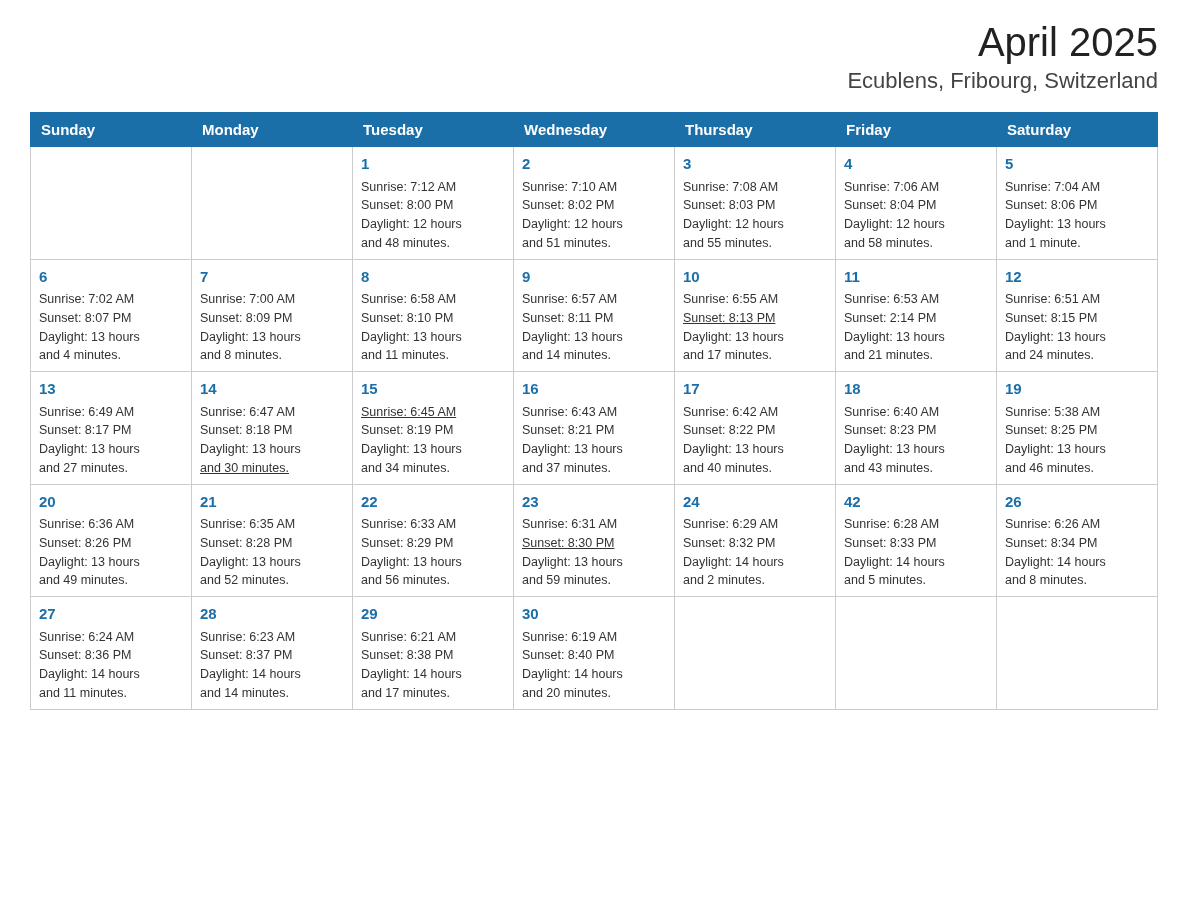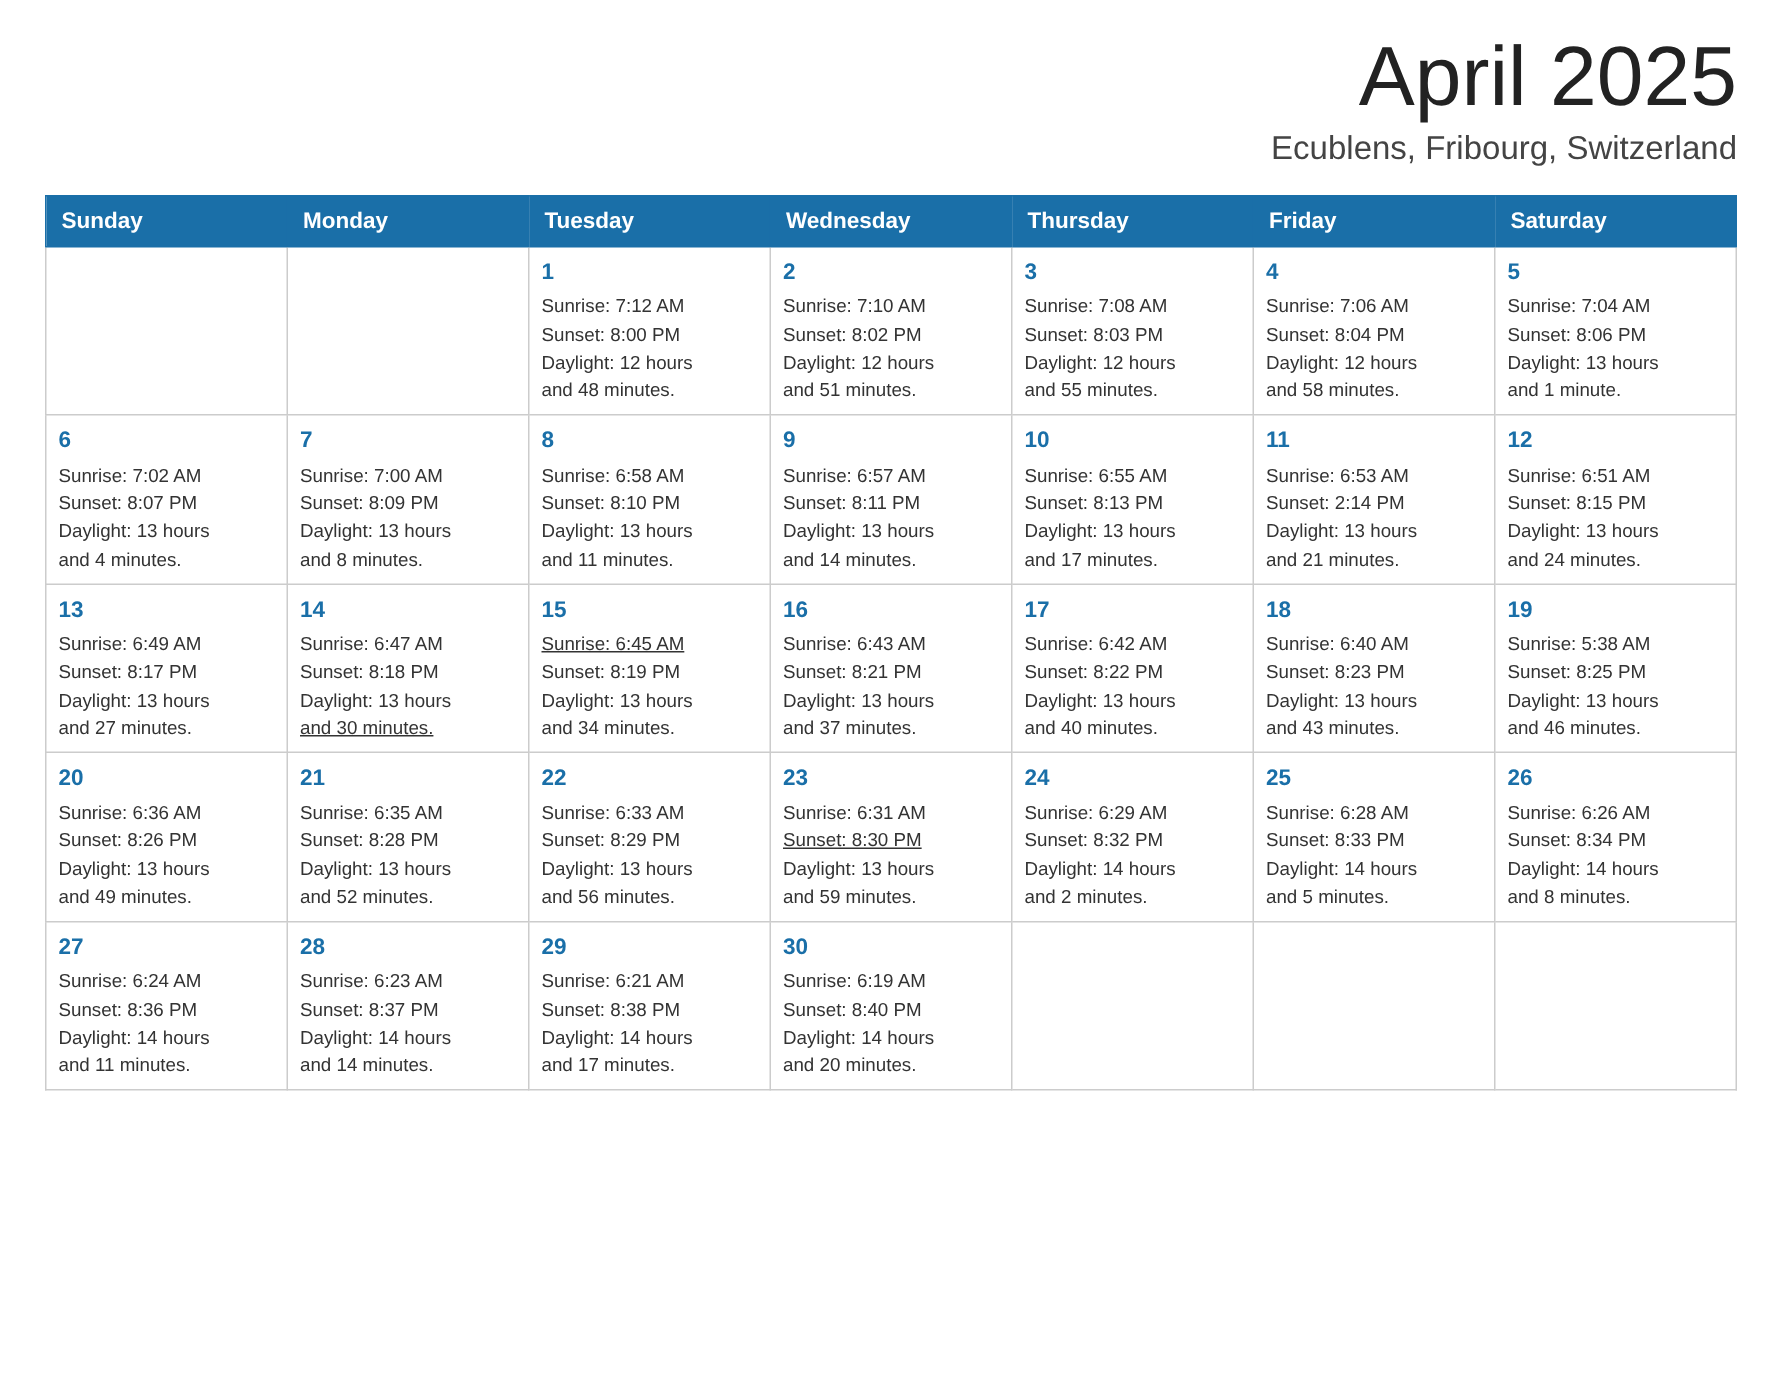--- a/index.html
+++ b/index.html
@@ -49,21 +49,21 @@
     .logo-underline {
       width: 100%;
       height: 3px;
       background: #1a6fa8;
       margin-top: 4px;
     }
     .title-section {
       text-align: right;
     }
     .month-title {
-      font-size: 56px;
+      font-size: 40px;
       font-weight: normal;
       color: #222;
       line-height: 1.1;
     }
     .location-title {
       font-size: 22px;
       color: #444;
       margin-top: 4px;
     }
     .calendar {
@@ -214,21 +214,21 @@
             <span style="display: block;">Sunrise: 6:57 AM</span>
             <span style="display: block;">Sunset: 8:11 PM</span>
             <span style="display: block;">Daylight: 13 hours</span>
             <span style="display: block;">and 14 minutes.</span>
           </div>
         </td>
         <td>
           <div class="cell-content">
             <span class="day-number">10</span>
             <span style="display: block;">Sunrise: 6:55 AM</span>
-            <span style="display: block;">Sunset: 8:13 PM</span>
+            <span style="display: block; text-decoration: underline;">Sunset: 8:13 PM</span>
             <span style="display: block;">Daylight: 13 hours</span>
             <span style="display: block;">and 17 minutes.</span>
           </div>
         </td>
         <td>
           <div class="cell-content">
             <span class="day-number">11</span>
             <span style="display: block;">Sunrise: 6:53 AM</span>
             <span style="display: block;">Sunset: 2:14 PM</span>
             <span style="display: block;">Daylight: 13 hours</span>
@@ -351,21 +351,21 @@
           <div class="cell-content">
             <span class="day-number">24</span>
             <span style="display: block;">Sunrise: 6:29 AM</span>
             <span style="display: block;">Sunset: 8:32 PM</span>
             <span style="display: block;">Daylight: 14 hours</span>
             <span style="display: block;">and 2 minutes.</span>
           </div>
         </td>
         <td>
           <div class="cell-content">
-            <span class="day-number">25</span>
+            <span class="day-number">42</span>
             <span style="display: block;">Sunrise: 6:28 AM</span>
             <span style="display: block;">Sunset: 8:33 PM</span>
             <span style="display: block;">Daylight: 14 hours</span>
             <span style="display: block;">and 5 minutes.</span>
           </div>
         </td>
         <td>
           <div class="cell-content">
             <span class="day-number">26</span>
             <span style="display: block;">Sunrise: 6:26 AM</span>

